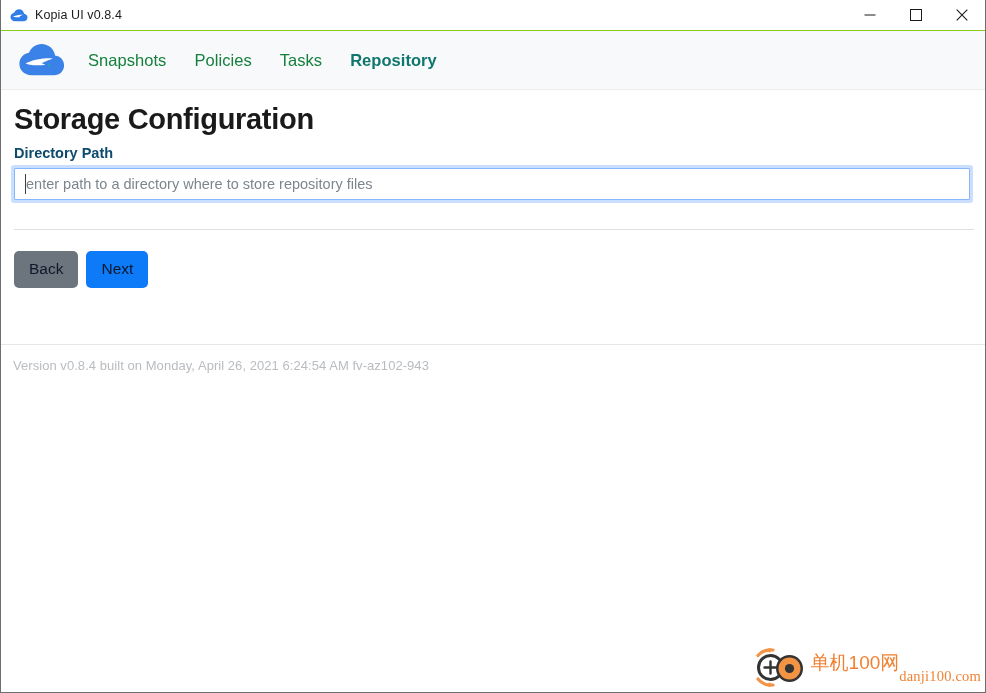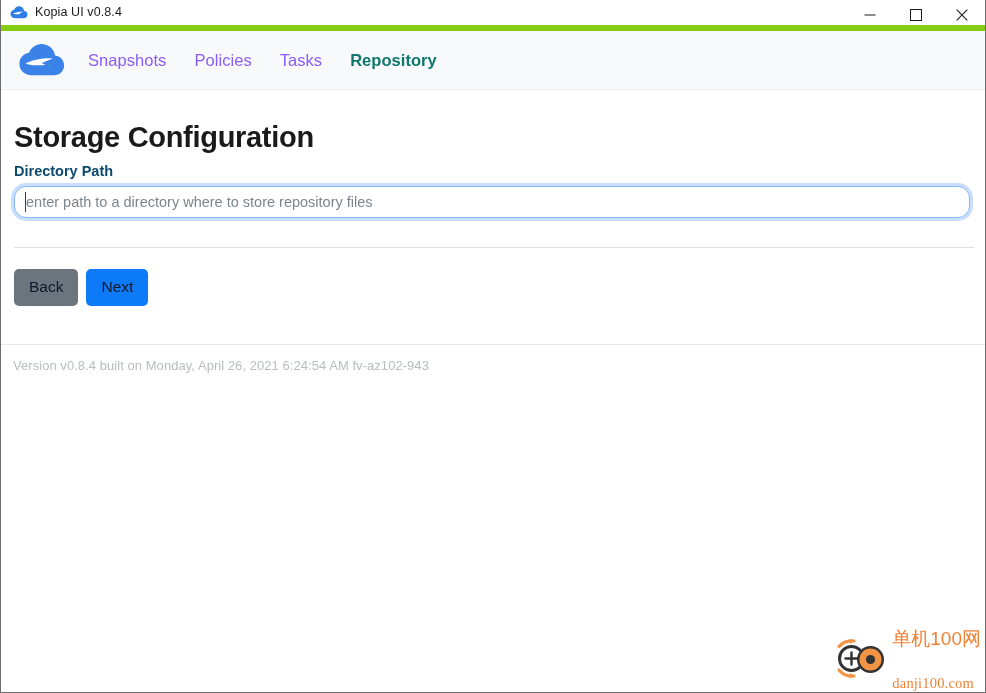--- a/index.html
+++ b/index.html
@@ -22,21 +22,21 @@
     border-bottom: 1px solid #6e6e6e;
     display: flex;
     flex-direction: column;
   }
 
   
   #titlebar {
     height: 31px;
     min-height: 31px;
     background: #ffffff;
-    border-bottom: 6px solid #84cc16;
+    border-bottom: 1px solid #84cc16;
     display: flex;
     align-items: center;
     position: relative;
   }
 
   #titlebar-left {
     display: flex;
     align-items: center;
     padding-left: 9px;
     gap: 7px;
@@ -90,21 +90,21 @@
   }
 
   #nav-links {
     display: flex;
     align-items: center;
     gap: 0px;
   }
 
   .nav-link {
     font-size: 16.5px;
-    color: #8b5cf6;
+    color: #15803d;
     padding: 0 14px;
     cursor: pointer;
     white-space: nowrap;
     letter-spacing: 0.05px;
   }
   .nav-link:first-child { padding-left: 0; }
   .nav-link.active {
     color: #0f766e;
     font-weight: bold;
   }
@@ -116,21 +116,21 @@
     background: #ffffff;
     padding: 0 13px;
     overflow: hidden;
   }
 
   #page-title {
     font-size: 29px;
     font-weight: bold;
     color: #1a1a1a;
     letter-spacing: -0.3px;
-    margin-top: 31px;
+    margin-top: 13px;
     line-height: 1.15;
   }
 
   #field-label {
     font-size: 14.5px;
     font-weight: bold;
     color: #0c4a6e;
     margin-top: 9px;
     margin-bottom: 7px;
   }
@@ -143,21 +143,21 @@
   #path-input {
     display: block;
     width: 956px;
     height: 32px;
     font-family: "Liberation Sans", sans-serif;
     font-size: 14.5px;
     color: #212529;
     padding: 4px 10px 4px 11px;
     background: #ffffff;
     border: 1px solid #86b7fe;
-    border-radius: 12px;
+    border-radius: 1px;
     outline: none;
     box-shadow: 0 0 0 3px rgba(13,110,253,.22);
   }
   #path-input::placeholder { color: #7d858c; opacity: 1; }
 
   #caret {
     position: absolute;
     left: 11px;
     top: 6px;
     width: 1px;
@@ -215,21 +215,21 @@
   #watermark {
     position: absolute;
     right: 4px;
     bottom: 2px;
     display: flex;
     align-items: center;
     gap: 4px;
     opacity: .96;
   }
   #wm-logo { width: 56px; height: 44px; display: block; }
-  #wm-text { display: flex; flex-direction: column; line-height: 1; gap: 11px; }
+  #wm-text { display: flex; flex-direction: row; line-height: 1; }
   #wm-cn {
     font-family: "Liberation Sans", sans-serif;
     font-size: 19px;
     color: #f07c2a;
     letter-spacing: 0px;
     line-height: 1.05;
   }
   #wm-url {
     font-family: "Liberation Serif", serif;
     font-size: 14.5px;

